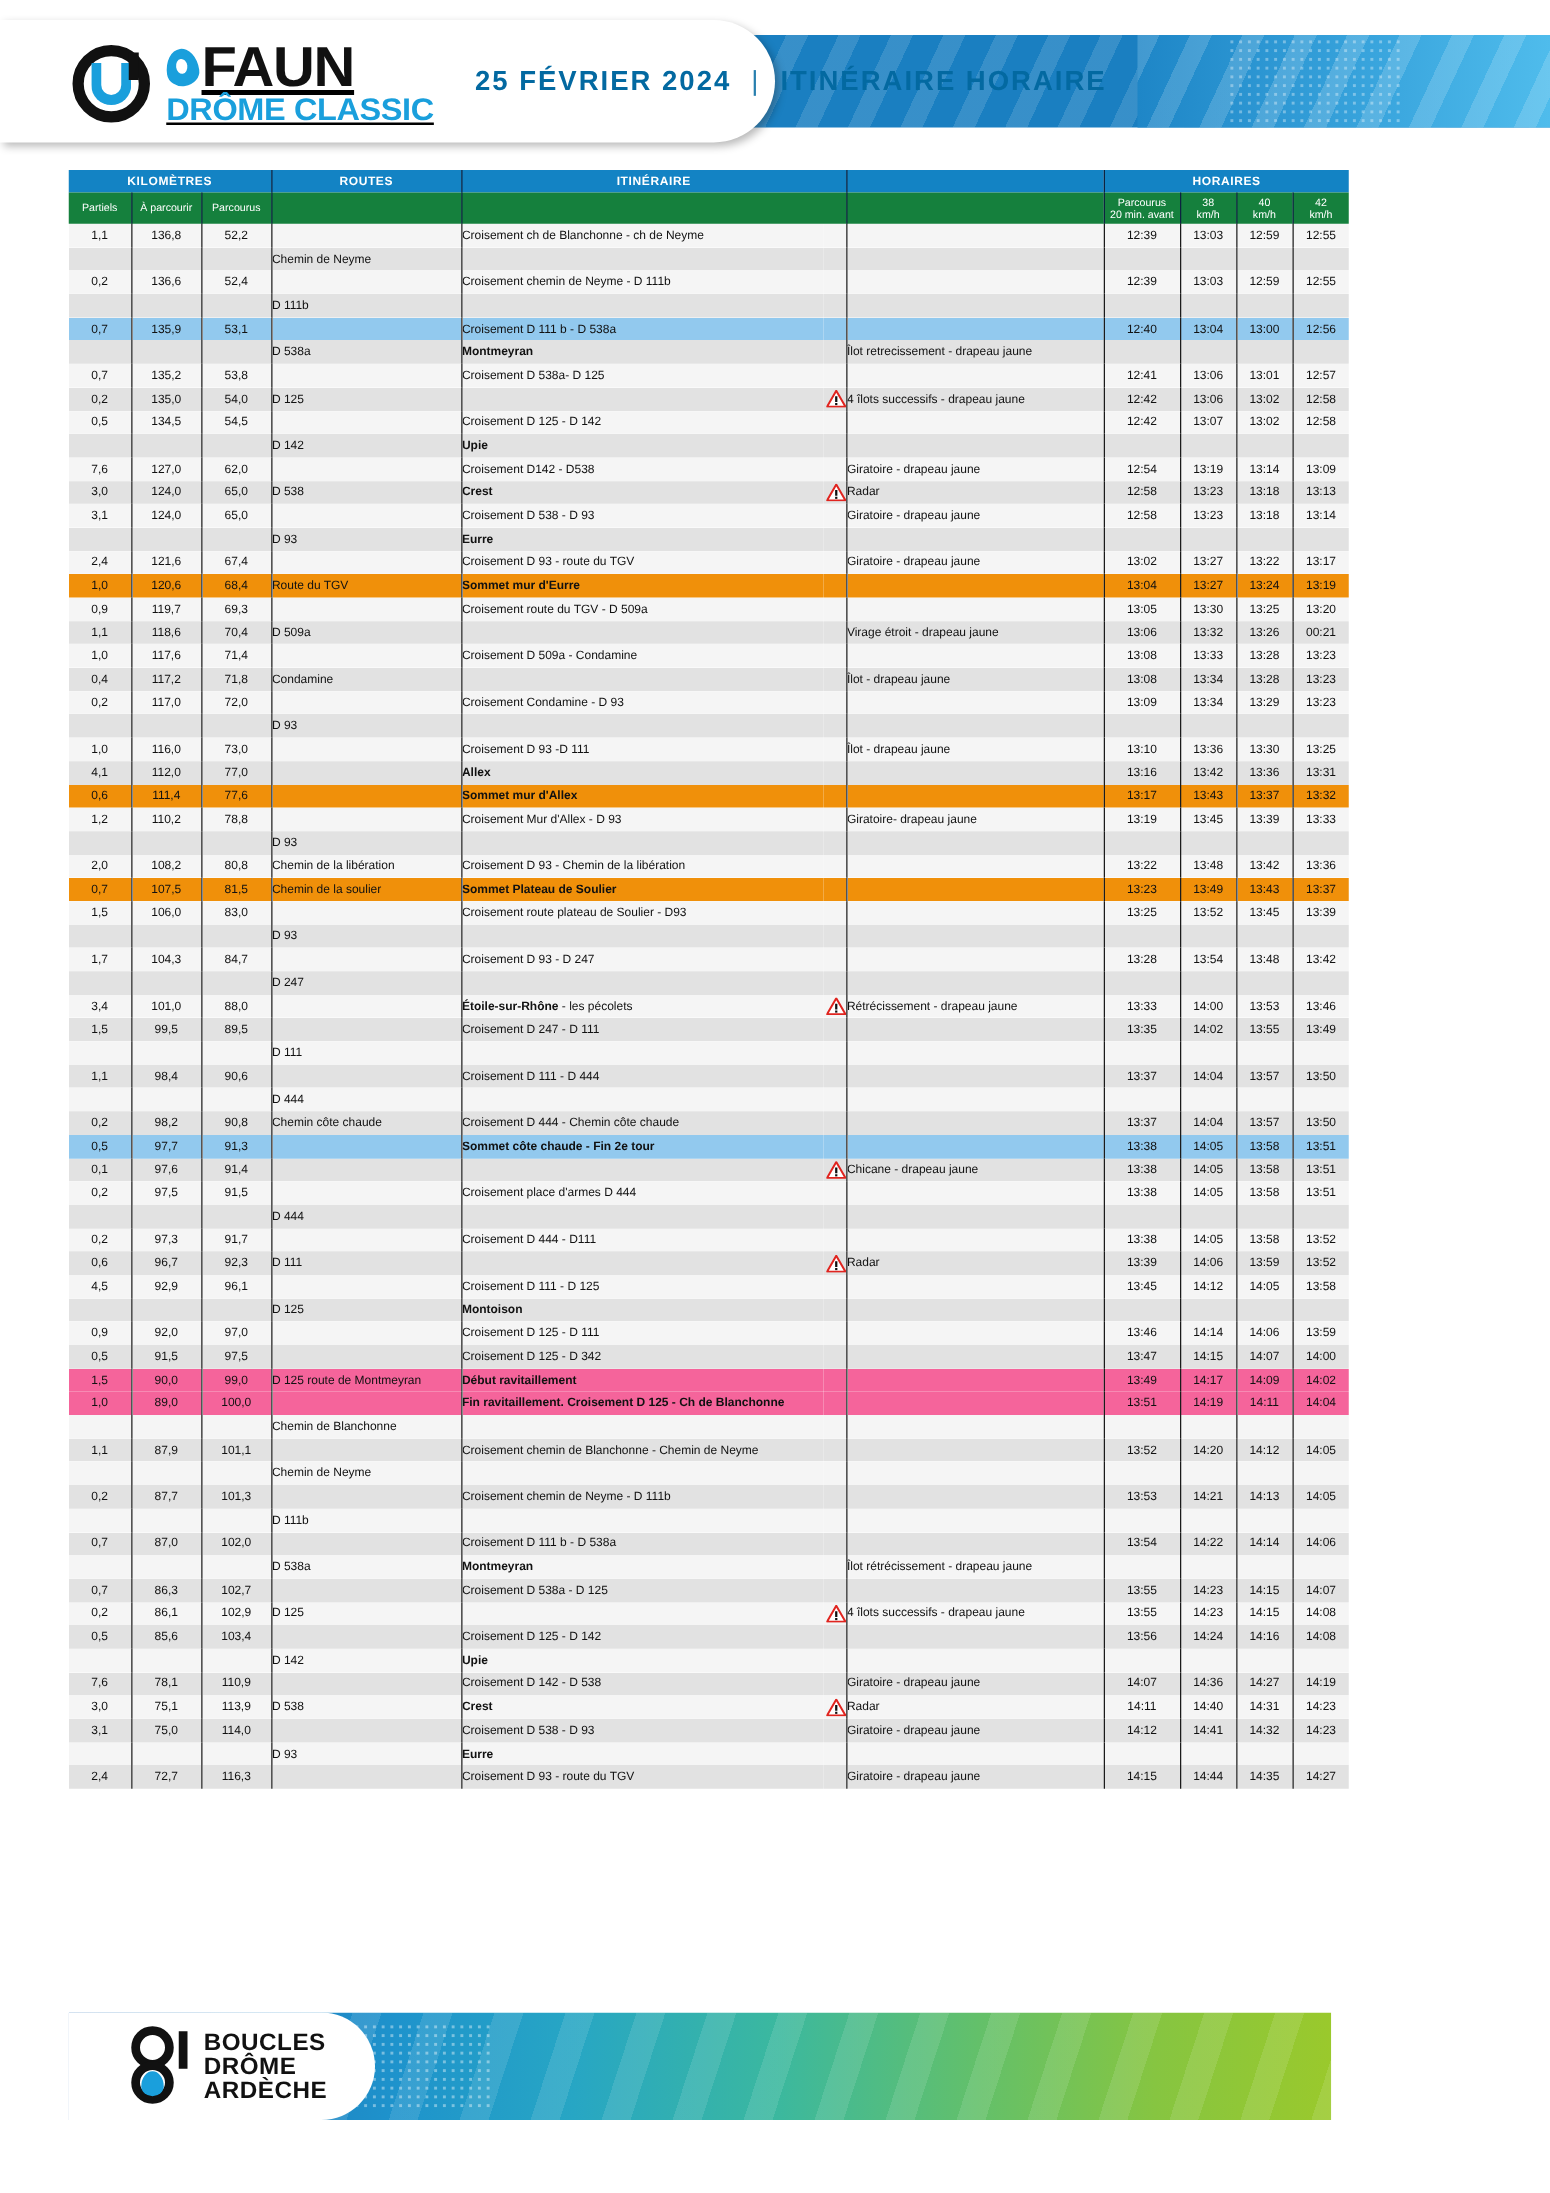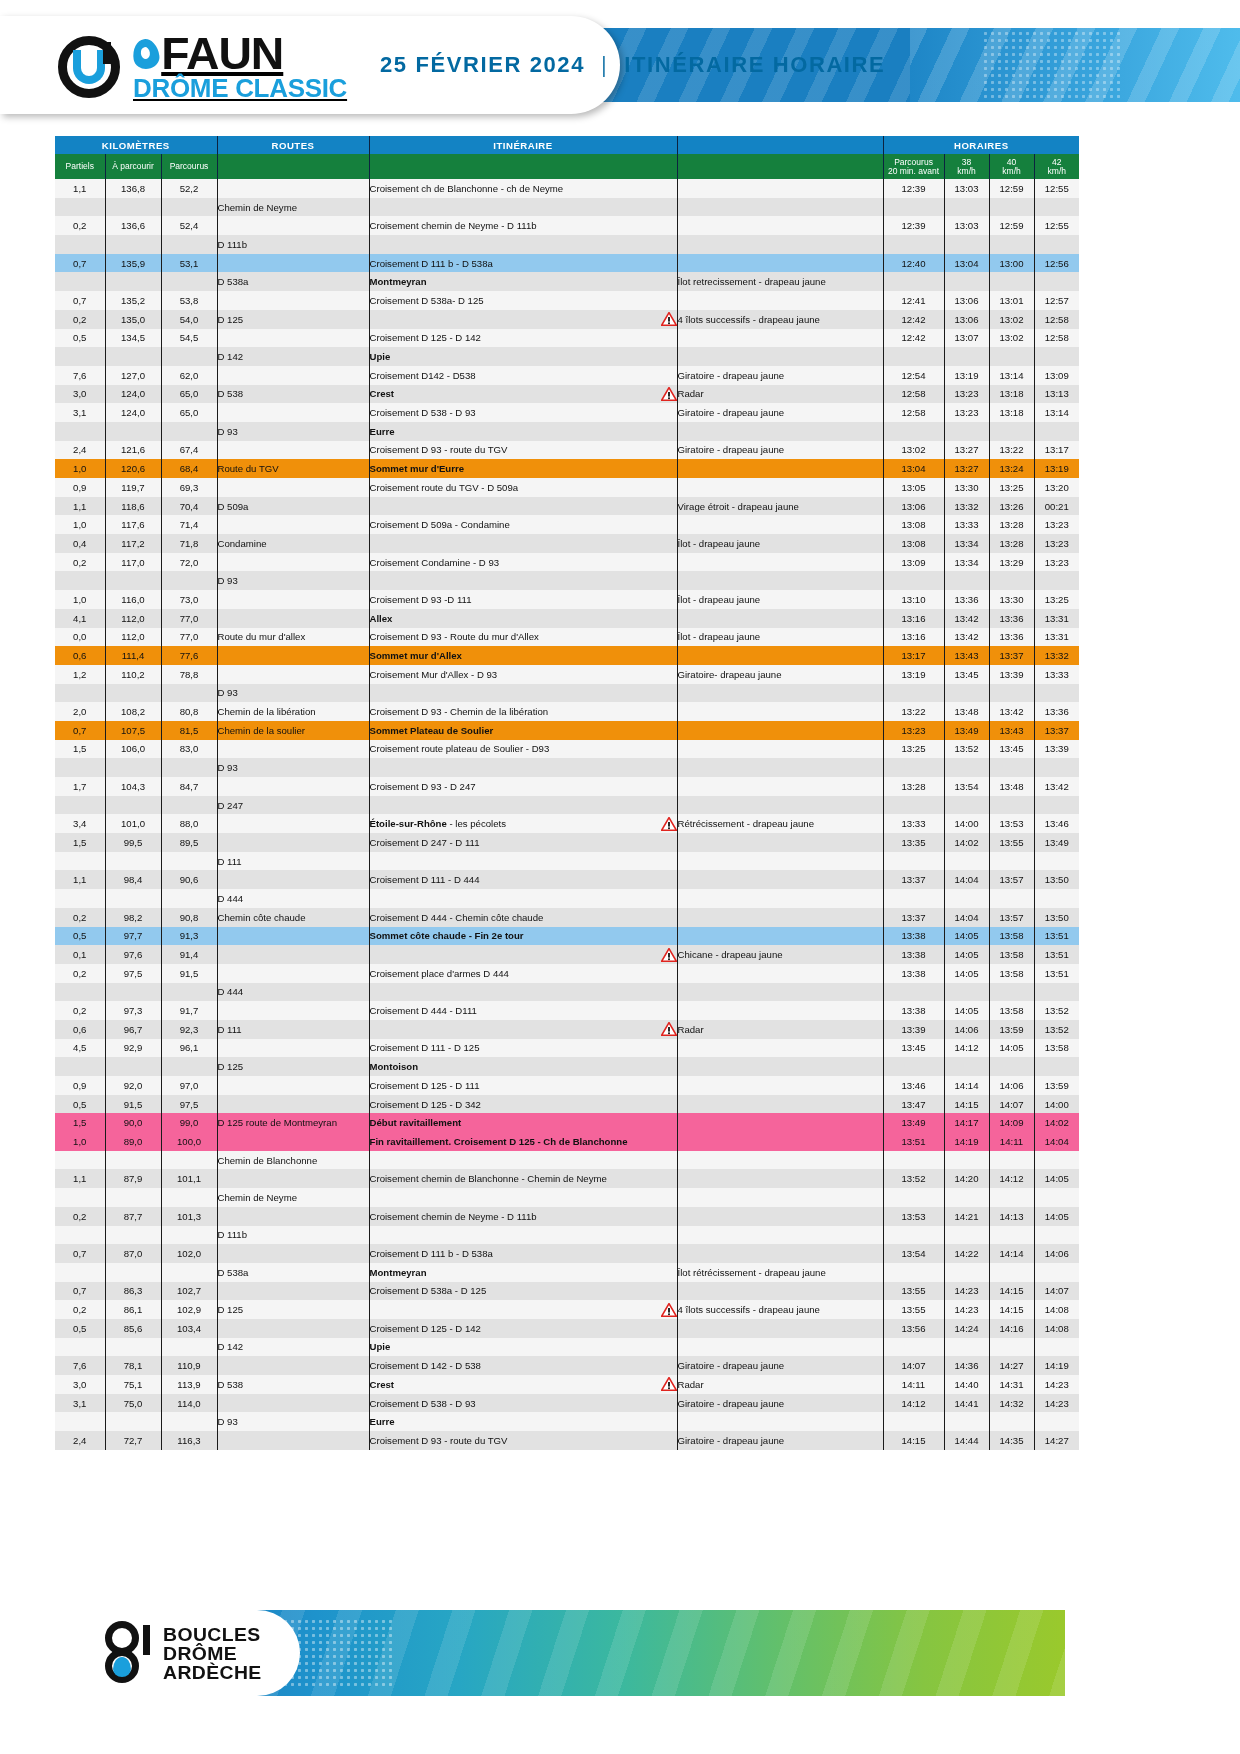--- a/index.html
+++ b/index.html
@@ -586,33 +586,20 @@
           <td class="num">77,0</td>
           <td class="txt"></td>
           <td class="txt b" style="border-right:none">Allex</td>
           <td class="warn"></td>
           <td class="txt"></td>
           <td class="time">13:16</td>
           <td class="time">13:42</td>
           <td class="time">13:36</td>
           <td class="time last">13:31</td>
         </tr>
-        <tr class="odd">
-          <td class="num">0,0</td>
-          <td class="num">112,0</td>
-          <td class="num">77,0</td>
-          <td class="txt">Route du mur d'allex</td>
-          <td class="txt" style="border-right:none">Croisement D 93 - Route du mur d'Allex</td>
-          <td class="warn"></td>
-          <td class="txt">Îlot - drapeau jaune</td>
-          <td class="time">13:16</td>
-          <td class="time">13:42</td>
-          <td class="time">13:36</td>
-          <td class="time last">13:31</td>
-        </tr>
         <tr class="hl-orange even">
           <td class="num">0,6</td>
           <td class="num">111,4</td>
           <td class="num">77,6</td>
           <td class="txt"></td>
           <td class="txt b" style="border-right:none">Sommet mur d'Allex</td>
           <td class="warn"></td>
           <td class="txt"></td>
           <td class="time">13:17</td>
           <td class="time">13:43</td>

